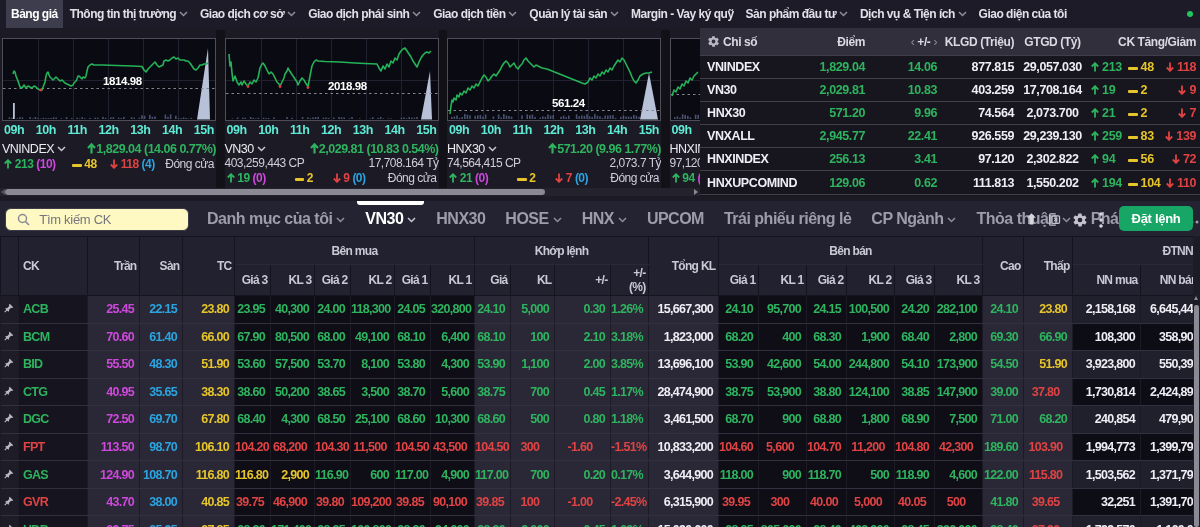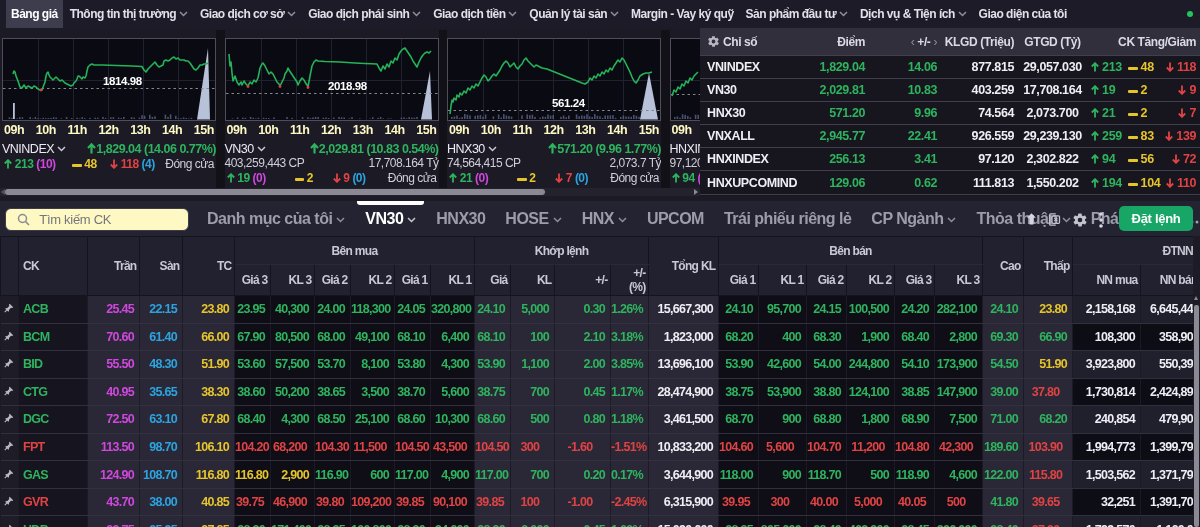--- a/index.html
+++ b/index.html
@@ -16,21 +16,21 @@
 #nav:after { content:""; position:absolute; right:7px; top:11px; width:6px; height:6px;
   border-radius:50%; background:#21c55d; }
 
 #mid { position:absolute; left:0; top:28px; width:1200px; height:168px; }
 #charts { position:absolute; left:0; top:0; width:700px; height:168px; overflow:hidden;
   display:flex; }
 .panel { width:214px; margin:10px 0 0 0; flex:none; }
 .pdiv { width:8.5px; height:160px; margin-top:2px; background:#121118; flex:none; }
 #charts { padding-left:2px; }
 .xlab { display:flex; justify-content:space-between; padding:2px 2px 0 2px; height:16px;
-  font-size:12.5px; font-weight:bold; color:#fef9c3; letter-spacing:-0.4px; }
+  font-size:12.5px; font-weight:bold; color:#5eead4; letter-spacing:-0.4px; }
 .il1 { display:flex; justify-content:space-between; align-items:center; height:15px; margin-top:4px;
   font-size:12.5px; color:#eceaf2; letter-spacing:-0.5px; white-space:nowrap; }
 .il1 .gv { color:#2eb35e; font-weight:bold; }
 .il2 { display:flex; justify-content:space-between; height:14px; font-size:12px;
   color:#cfced9; letter-spacing:-0.5px; white-space:nowrap; }
 .il3 { position:relative; height:16px; font-size:12px;
   color:#cfced9; letter-spacing:-0.5px; white-space:nowrap; }
 .il3 > span { position:absolute; top:0; line-height:16px; }
 .i3a { left:2px; } .i3b { left:70px; } .i3c { left:108px; } .i3d { right:2px; }
 #hscroll { position:absolute; left:0; top:160px; width:700px; height:8px; background:#23222d; }
@@ -886,21 +886,21 @@
         </tr>
         <tr>
           <td class="cP pinc"><svg width="10" height="10" viewBox="0 0 11 11">
               <g fill="#b9b8c2">
                 <path d="M6.2 0.8 L10.2 4.8 L9 5.6 L7.8 5.2 L5.6 7.4 L5.3 9.6 L4.2 9.2 L1.8 6.8 L1.4 5.7 L3.6 5.4 L5.8 3.2 L5.4 2Z"></path>
                 <rect x="0.5" y="8.2" width="3.4" height="1.3" transform="rotate(-45 2 9)"></rect>
               </g>
             </svg></td>
           <td class="cK g code">DGC</td>
           <td class="cL m">72.50</td>
-          <td class="cL cy">63.10</td>
+          <td class="cL cy">69.70</td>
           <td class="cL y">67.80</td>
           <td class="cD g">68.40</td>
           <td class="cD g">4,300</td>
           <td class="cD g">68.50</td>
           <td class="cD g">25,100</td>
           <td class="cD g">68.60</td>
           <td class="cD g">10,300</td>
           <td class="cL g">68.60</td>
           <td class="cL g">500</td>
           <td class="cL g">0.80</td>

